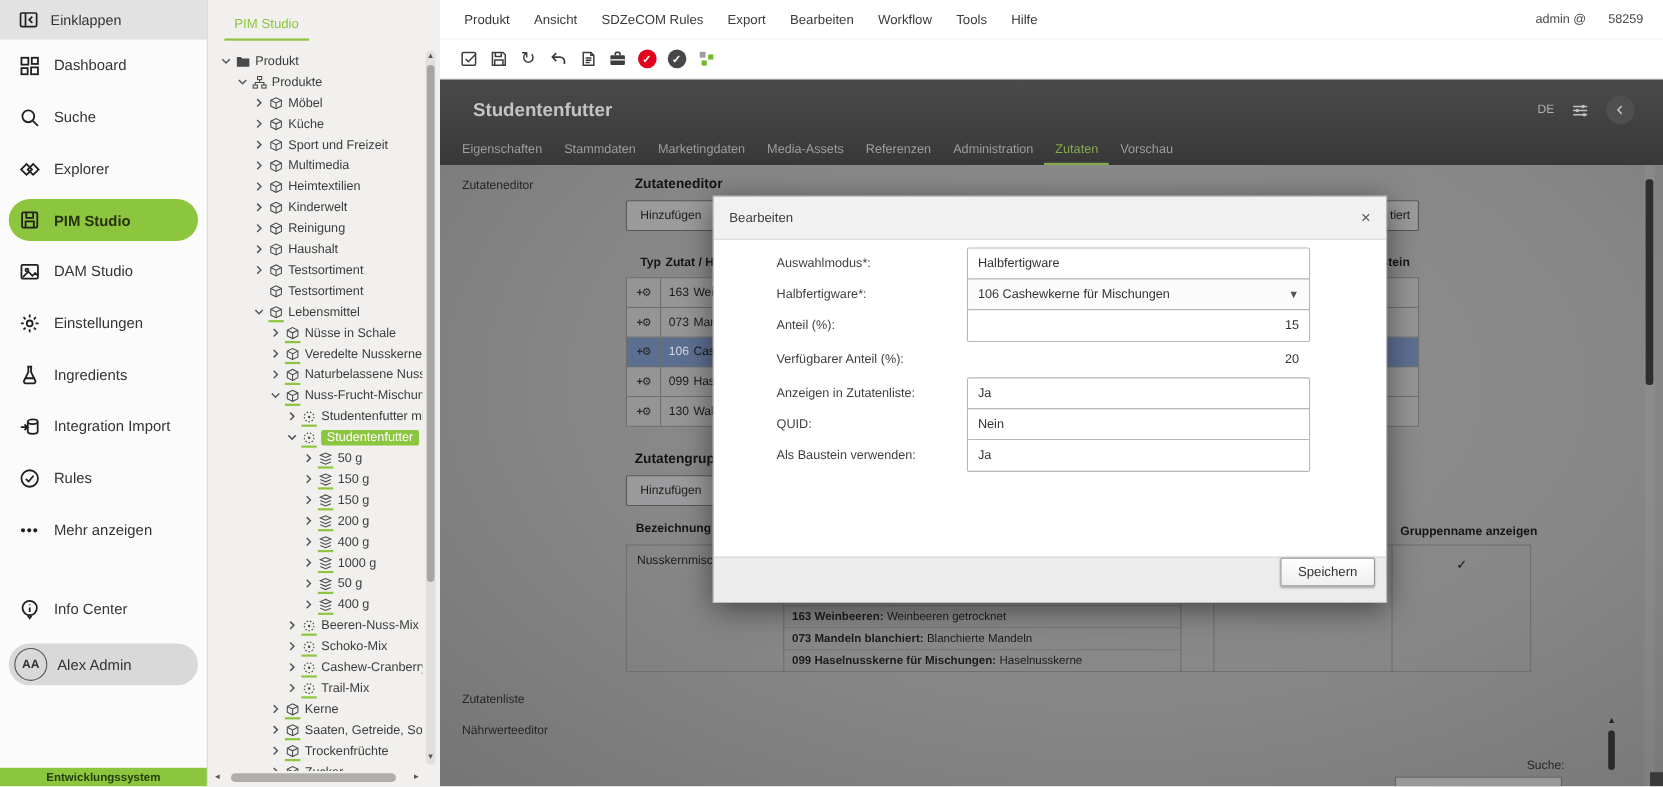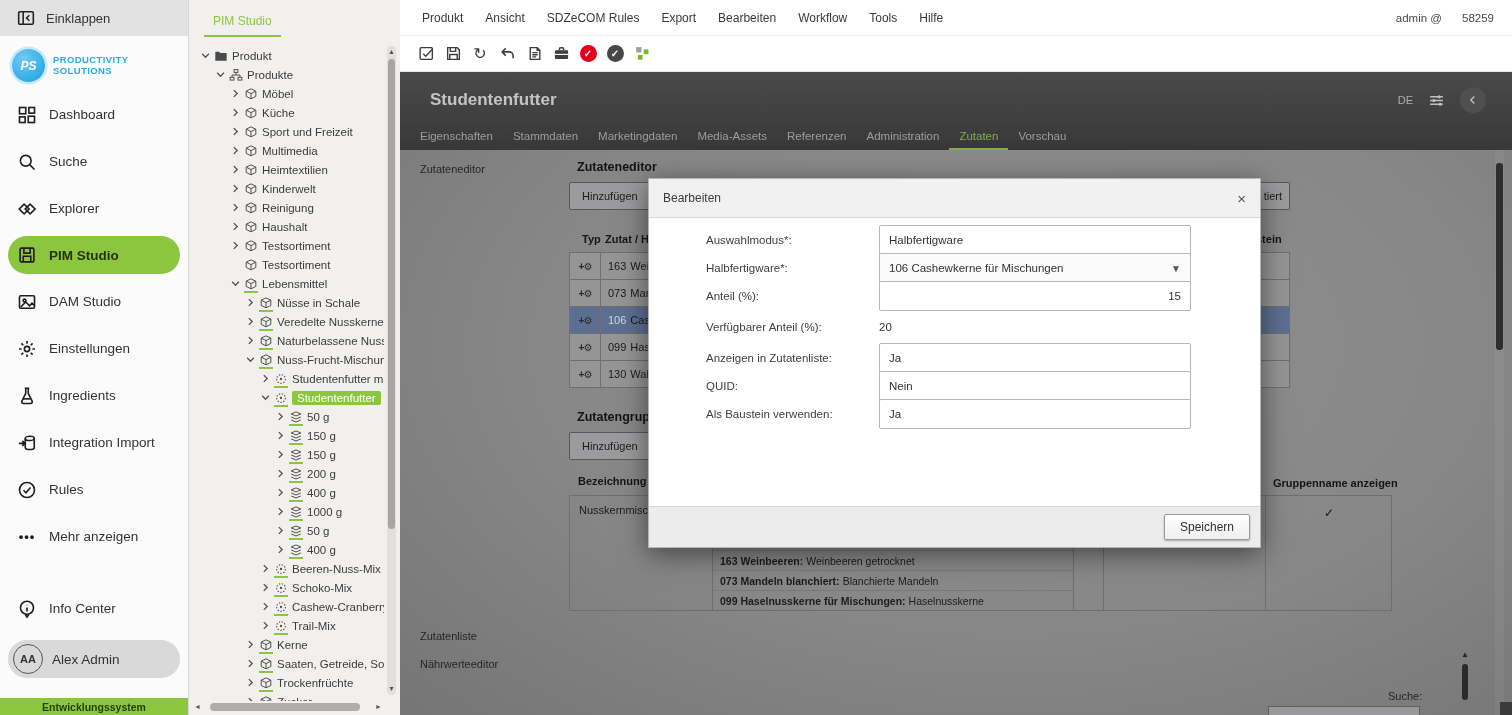--- a/index.html
+++ b/index.html
@@ -102,46 +102,39 @@
   .mhead{height:38px;background:#f1f1f1;border-bottom:1px solid #d9d9d9;display:flex;align-items:center;padding:0 14px;font-size:12px;color:#3c3c3c}
   .mclose{margin-left:auto;font-size:15px;color:#555;cursor:pointer;line-height:1}
   .mbody{padding:14px 0 0 57px}
   .mrow{display:flex;align-items:center;margin-bottom:12px;height:16px}
   .mrow.static{height:22px}
   .mlabel{width:173px;font-size:11.5px;color:#3f3f3f;flex:none}
   .minput{width:312px;height:30px;border:1px solid #b7b7b7;border-radius:2px;padding:0 9px;font-size:11.5px;color:#333;box-sizing:border-box;font-family:"Liberation Sans",sans-serif;background:#fff}
   .minput.r{text-align:right}
   .mselect{width:312px;height:30px;border:1px solid #b7b7b7;border-radius:2px;background:#fbfbfb;display:flex;align-items:center;padding:0 9px;font-size:11.5px;color:#333;box-sizing:border-box;cursor:pointer}
   .caret{margin-left:auto;color:#555;font-size:10px}
-  .mstatic{width:312px;padding-right:10px;font-size:11.5px;color:#333;box-sizing:border-box}
-  .mfoot{position:absolute;left:0;right:0;bottom:0;height:40px;background:#ececec;border-top:1px solid #d7d7d7;display:flex;align-items:center;justify-content:flex-end;padding-right:10px}
+  .mstatic{width:312px;text-align:right;padding-right:10px;font-size:11.5px;color:#333;box-sizing:border-box}
+  .mfoot{position:absolute;left:0;right:0;bottom:0;height:40px;background:#ececec;border-top:1px solid #d7d7d7;display:flex;align-items:flex-start;justify-content:flex-end;padding-right:10px}
   .btn-save{height:26px;padding:0 15px;background:linear-gradient(#fefefe,#efefef);border:1px solid #999;border-radius:2px;font-size:12px;color:#333;box-shadow:0 1px 2px rgba(0,0,0,.3);cursor:pointer;font-family:"Liberation Sans",sans-serif}
 </style>
 </head>
 <body>
 
 <div class="app">
 
   <aside class="sidebar">
     <div class="collapse-row">
       <span class="icn">
         <svg viewBox="0 0 16 16" fill="none" stroke="currentColor" stroke-width="1.4">
             <rect x="1.5" y="2.5" width="13" height="11" rx="1"></rect>
             <line x1="5.5" y1="2.5" x2="5.5" y2="13.5"></line>
             <path d="M11 5.5L8.5 8l2.5 2.5"></path>
           </svg>
       </span>
       <span>Einklappen</span>
-    </div>
-    <div class="logo-row">
-      <div class="logo-badge">PS</div>
-      <div class="logo-text">
-        <div>PRODUCTIVITY</div>
-        <div>SOLUTIONS</div>
-      </div>
     </div>
     <nav id="nav">
   <div class="nav-item ">
     <span class="icn ">
             <svg viewBox="0 0 16 16" fill="none" stroke="currentColor" stroke-width="1.3">
               <rect x="2" y="2" width="5" height="5"></rect>
               <rect x="9.5" y="2" width="4.5" height="4.5"></rect>
               <rect x="2" y="9.5" width="4.5" height="4.5"></rect>
               <rect x="9" y="9" width="5" height="5"></rect>
             </svg>

